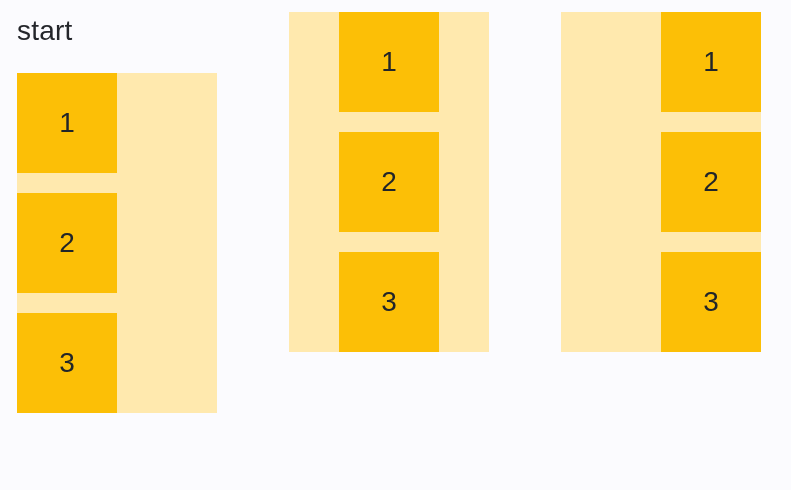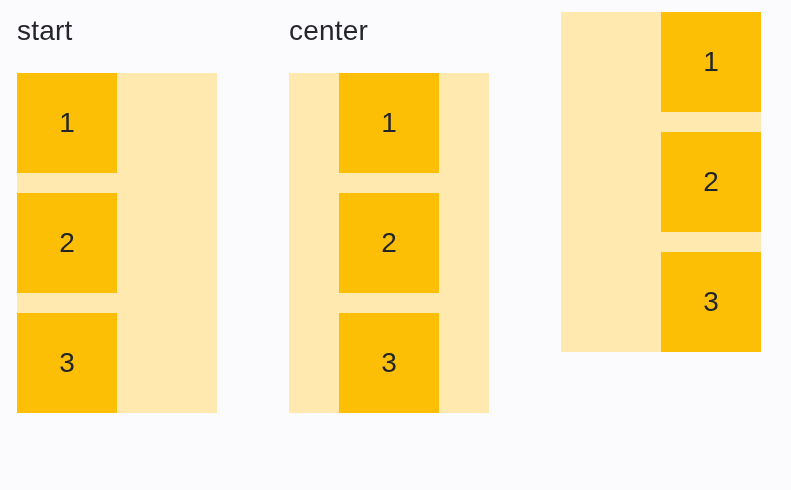--- a/index.html
+++ b/index.html
@@ -65,21 +65,20 @@
   <div class="column">
     <h2 class="column-label">start</h2>
     <div class="container align-start">
       <div class="item">1</div>
       <div class="item">2</div>
       <div class="item">3</div>
     </div>
   </div>
 
   <div class="column">
-    <h2 class="column-label">center</h2>
     <div class="container align-center">
       <div class="item">1</div>
       <div class="item">2</div>
       <div class="item">3</div>
     </div>
   </div>
 
   <div class="column">
     <div class="container align-end">
       <div class="item">1</div>

